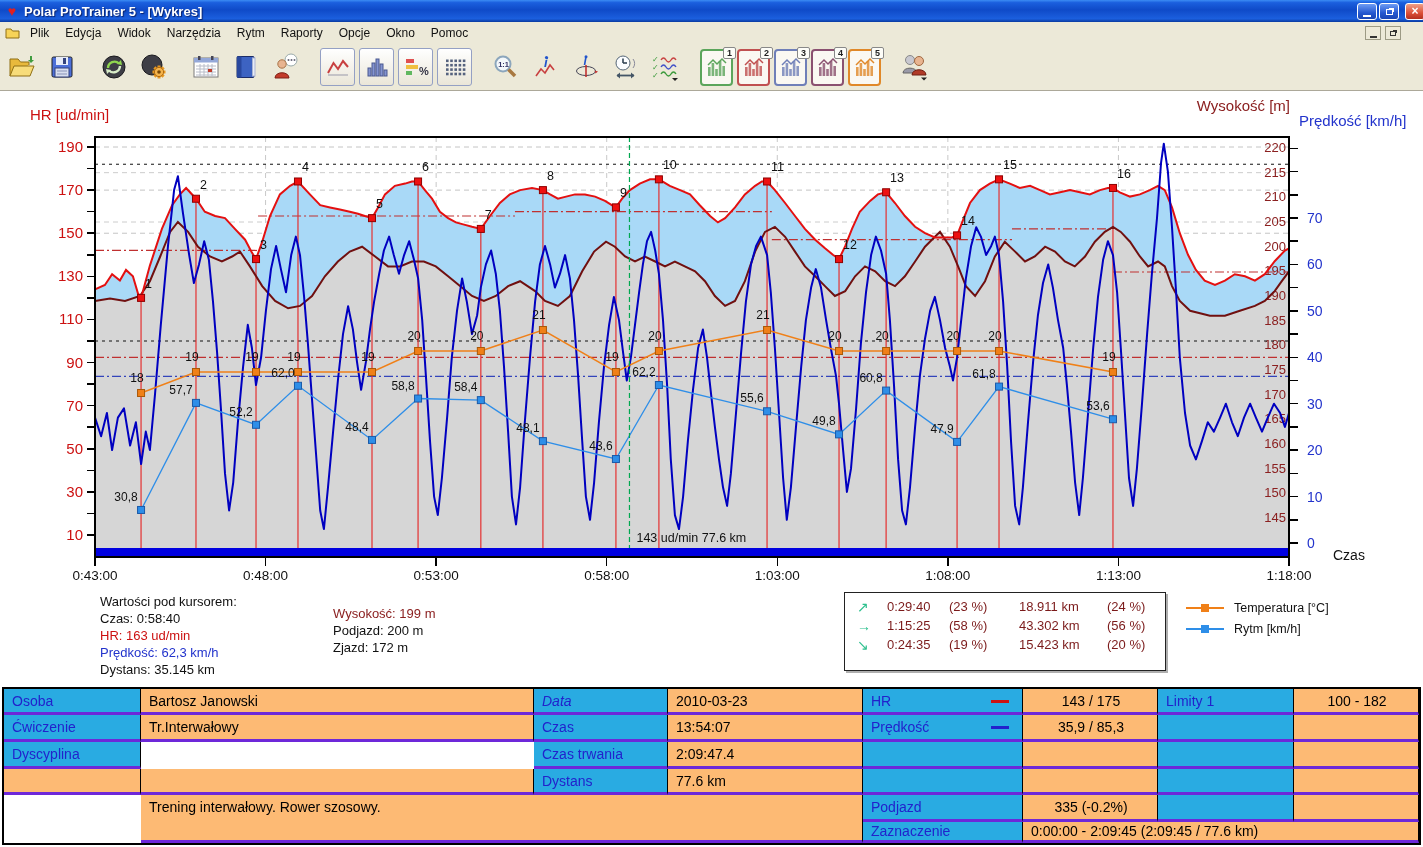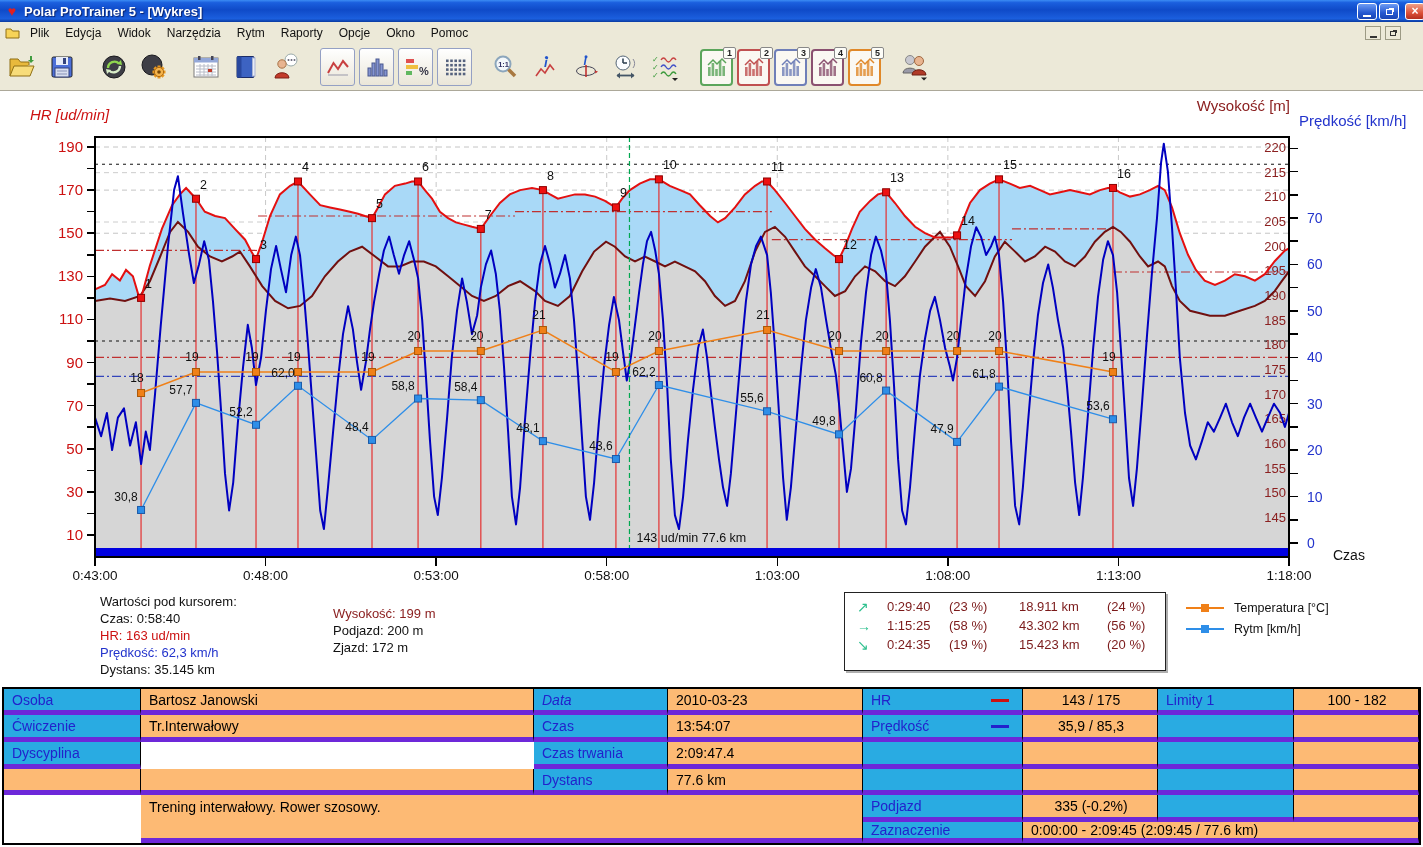--- a/index.html
+++ b/index.html
@@ -41,21 +41,21 @@
   .tbtn { position:relative; width:36px; height:40px; display:flex; align-items:center;
     justify-content:center; }
   .tbtn.framed { width:35px; height:38px; border:1px solid #94A0C4; border-radius:3px;
     background:linear-gradient(#FFFFFF,#EAE6D8); }
   .tbtn.viewbtn { width:33px; height:37px; border:2px solid; border-radius:4px; background:#FAF8F2; }
   .badge { position:absolute; top:-4px; right:-5px; width:13px; height:12px; background:#FDFDF8;
     border:1px solid #888; border-radius:2px; font-size:9px; font-weight:bold; line-height:11px;
     text-align:center; color:#222; }
   
   .ovl { position:absolute; white-space:nowrap; }
-  #hr-axis-title { left:30px; top:106px; font-size:15px; color:#CC1111;font-style:italic; }
+  #hr-axis-title { left:30px; top:106px; font-size:15px; color:#CC1111; }
   #alt-axis-title { left:1155px; top:97px; width:135px; text-align:right; font-size:15px; color:#8B2020; }
   #spd-axis-title { left:1299px; top:112px; font-size:15px; color:#2233CC; }
   #time-axis-title { left:1333px; top:547px; font-size:14px; color:#111; }
   .cursor-block { position:absolute; left:100px; top:593px; font-size:13px; line-height:17px; color:#111; }
   .climb-block  { position:absolute; left:333px; top:593px; font-size:13px; line-height:17px; color:#111; }
   .line-red  { color:#CC1111; }
   .line-blue { color:#2233CC; }
   .line-darkred { color:#8B2020;margin-top:12px; }
   .summary-box { position:absolute; left:844px; top:592px; width:322px; height:79px;
     background:#fff; border:1px solid #222; box-shadow:2px 2px 0 rgba(110,110,110,.55);
@@ -64,21 +64,21 @@
   .summary-arrow { color:#2EC08E; font-size:14px; }
   .legend { position:absolute; left:1186px; top:597px; font-size:12.5px; color:#111; }
   .legend-row { display:flex; align-items:center; height:21px; }
   .legend-line { position:relative; width:38px; height:2px; margin-right:10px; }
   .legend-marker { position:absolute; left:15px; top:-3px; width:8px; height:8px; }
   
   .datatable { position:absolute; left:2px; top:687px; width:1419px; height:158px;
     display:grid; grid-template-columns:137px 393px 134px 195px 160px 135px 136px auto;
     grid-template-rows:26px 27px 27px 26px 27px auto;
     border:2px solid #000; background:#fff; font-size:14px; }
-  .cell { border-right:1px solid #000; border-bottom:5px solid #6d28d9; display:flex;
+  .cell { border-right:1px solid #000; border-bottom:3px solid #6d28d9; display:flex;
     align-items:center; padding:0 6px 0 8px; position:relative; overflow:hidden; white-space:nowrap; }
   .th { background:#29ABE2; color:#2222CC; }
   .td { background:#fdba74; color:#000; }
   .cell.center { justify-content:center; }
   .cell.top { align-items:flex-start; padding-top:4px; }
   .hdash { position:absolute; right:13px; top:50%; margin-top:-1px; width:18px; height:3px; }
   svg text { font-family:"Liberation Sans", sans-serif; }
 </style>
 </head>
 <body>

